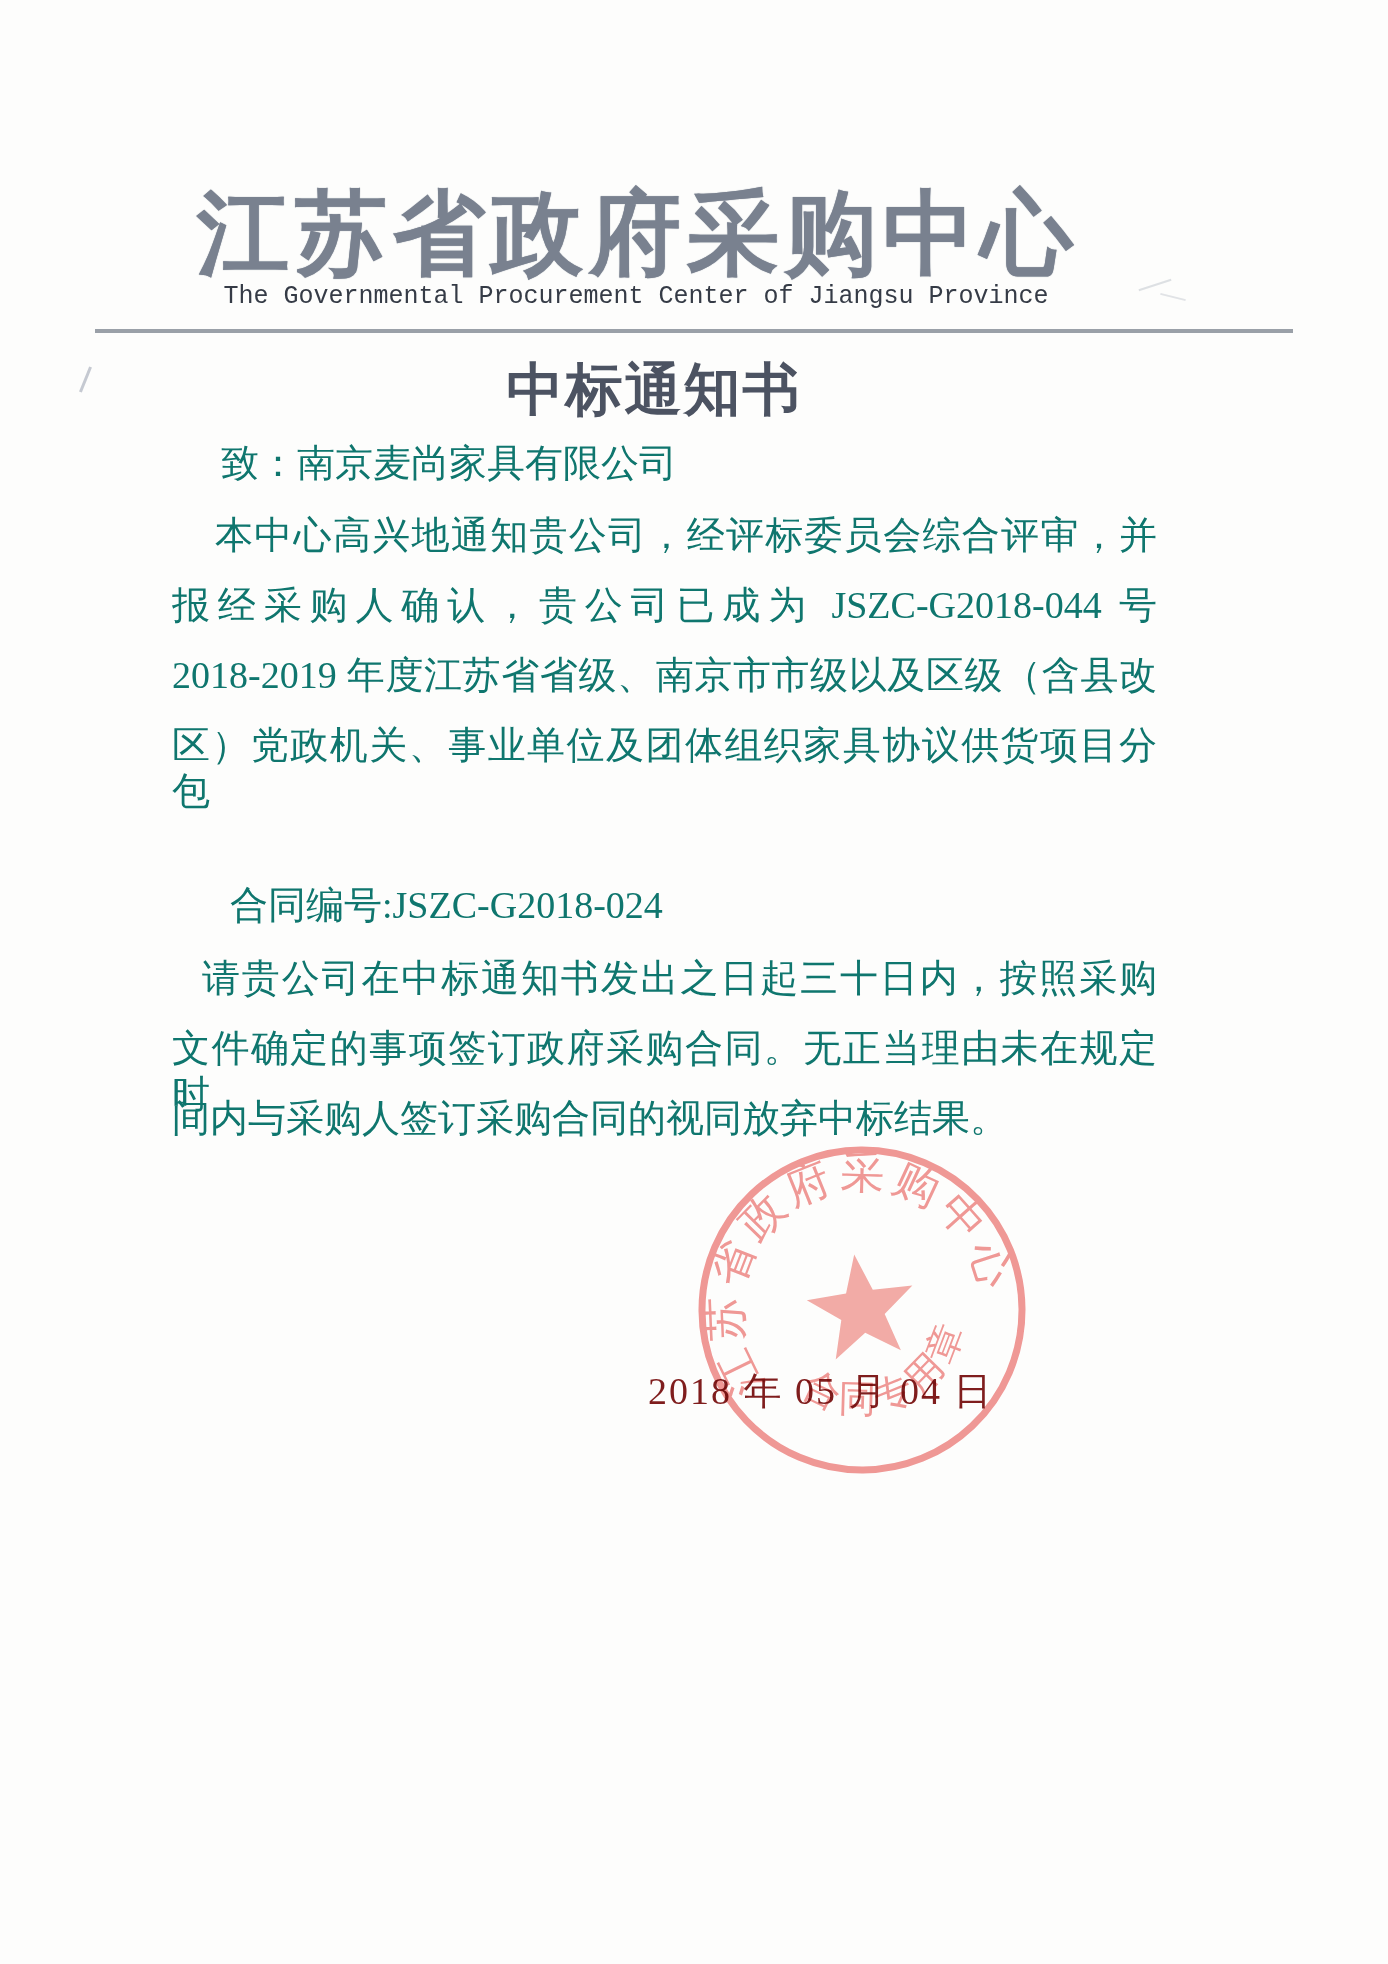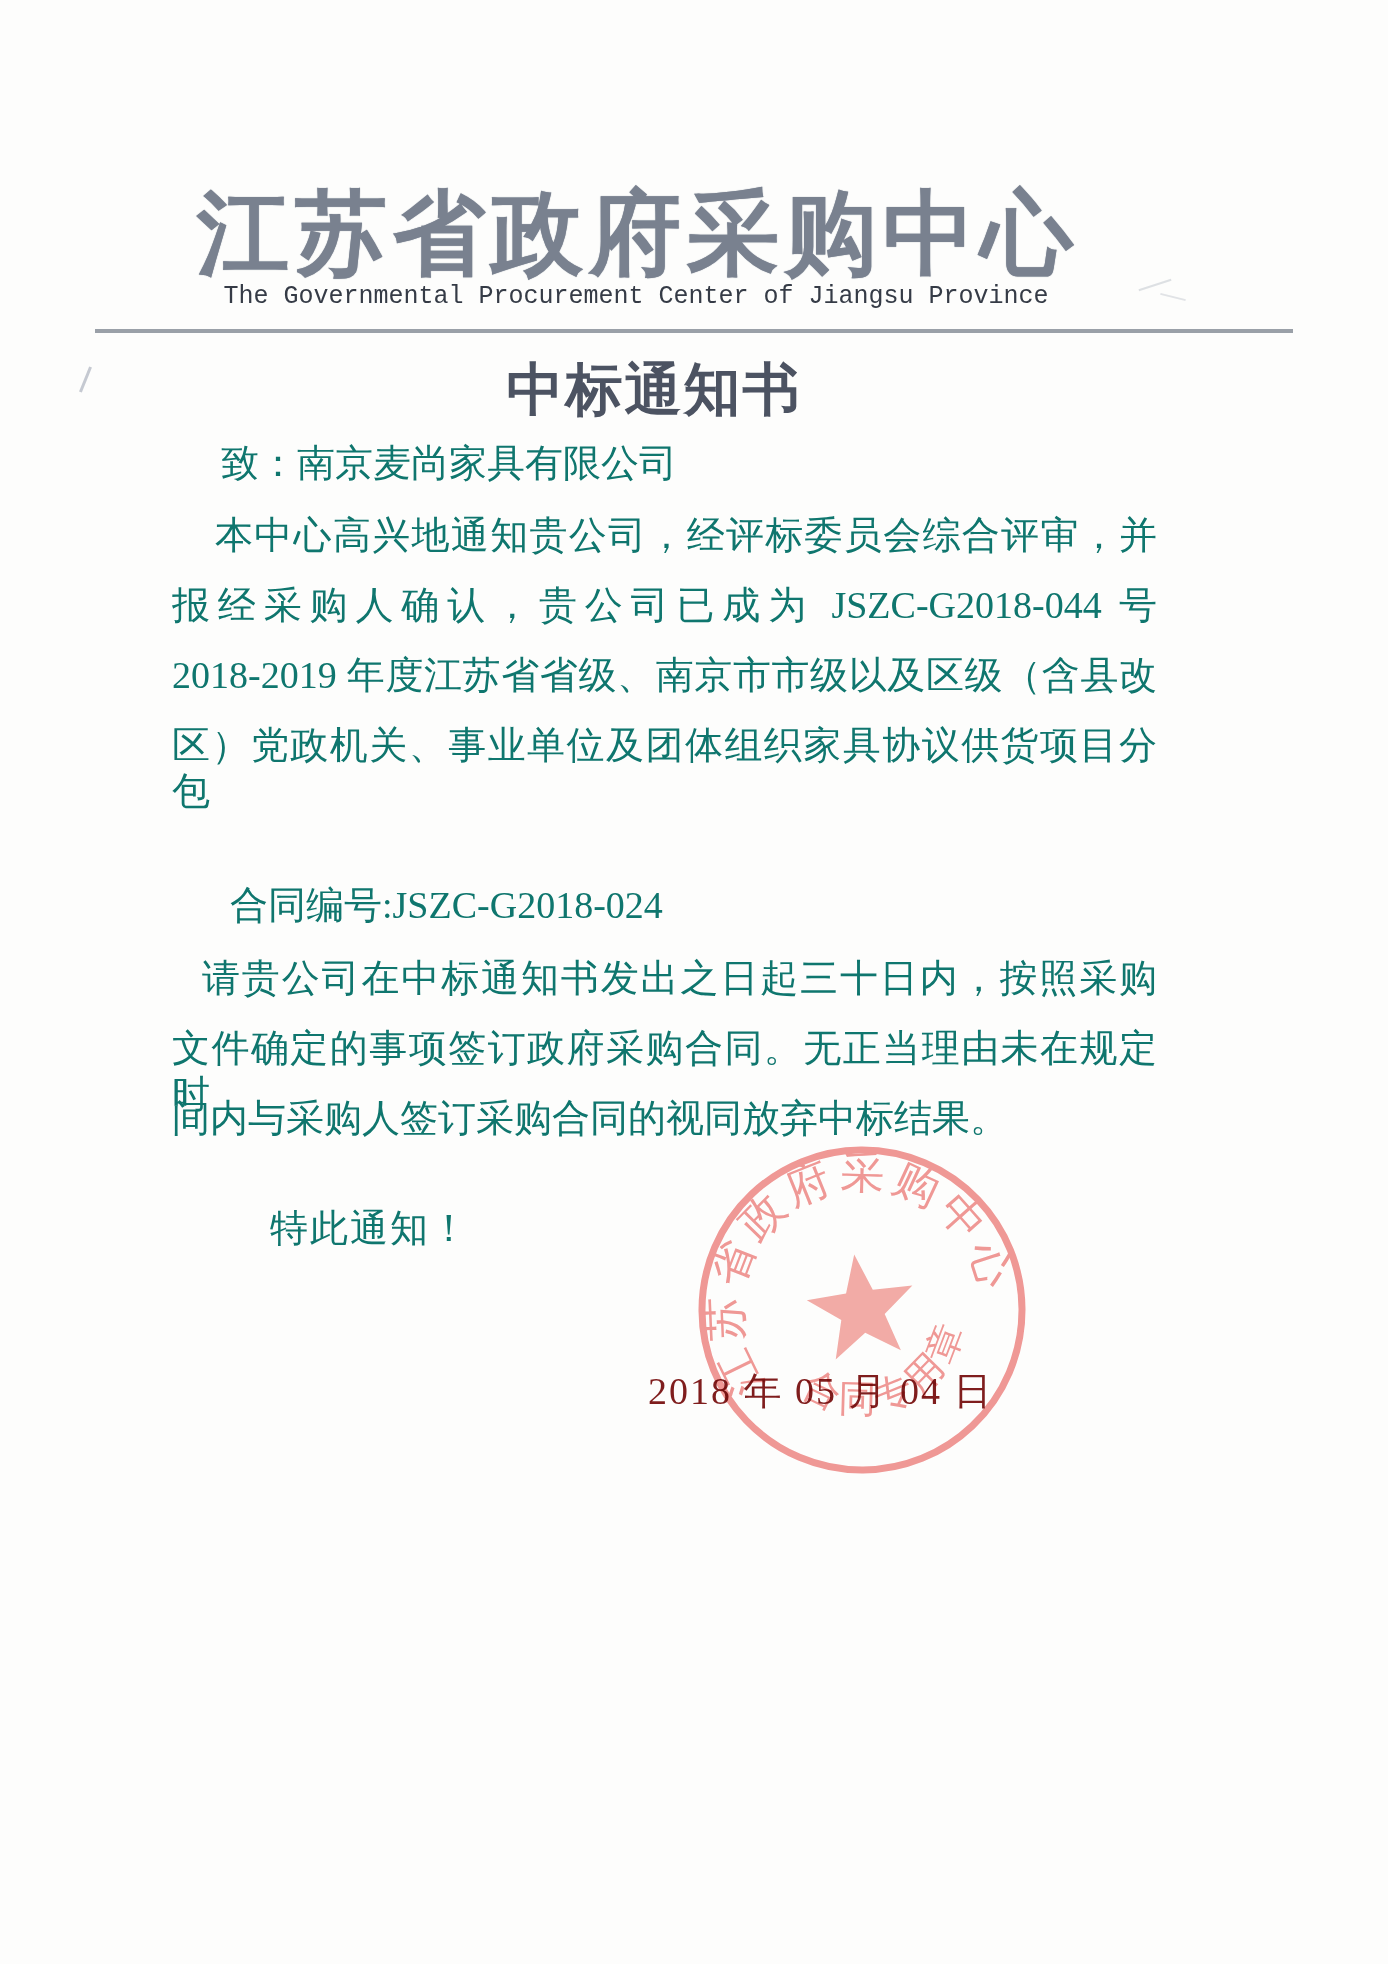--- a/index.html
+++ b/index.html
@@ -103,21 +103,20 @@
   <div class="tline just" style="top:582px;">报经采购人确认，贵公司已成为 JSZC-G2018-044 号</div>
   <div class="tline just" style="top:652px;">2018-2019 年度江苏省省级、南京市市级以及区级（含县改</div>
   <div class="tline just" style="top:722px;">区）党政机关、事业单位及团体组织家具协议供货项目分包</div>
 
   <div class="tline" style="top:882px;padding-left:58px;">合同编号:JSZC-G2018-024</div>
 
   <div class="tline just" style="top:1025px;">文件确定的事项签订政府采购合同。无正当理由未在规定时</div>
   <div class="tline just" style="top:955px;padding-left:30px;width:955px;">请贵公司在中标通知书发出之日起三十日内，按照采购</div>
   <div class="tline" style="top:1095px;">间内与采购人签订采购合同的视同放弃中标结果。</div>
 
-  <div class="tline closing" style="top:1205px;padding-left:98px;">特此通知！</div>
 
   <div class="date-line">2018 年 05 月 04 日</div>
 
   <svg class="stamp" viewBox="0 0 400 400" width="400" height="400">
     <circle cx="200" cy="200" r="160" fill="none" stroke="#ee8280" stroke-width="7"></circle>
     <polygon transform="translate(200,200) rotate(14)" points="0,-56 13.5,-18.6 53.3,-17.3 21.9,7.1 32.9,45.3 0,23 -32.9,45.3 -21.9,7.1 -53.3,-17.3 -13.5,-18.6" fill="#ef8f88" fill-opacity="0.9"></polygon>
     <defs>
       <path id="arcTop" d="M 85.4 241.7 A 122 122 0 1 1 314.6 241.7" fill="none"></path>
       <path id="arcBottom" d="M 104.2 234.9 A 102 102 0 0 0 295.8 234.9" fill="none"></path>
     </defs>

